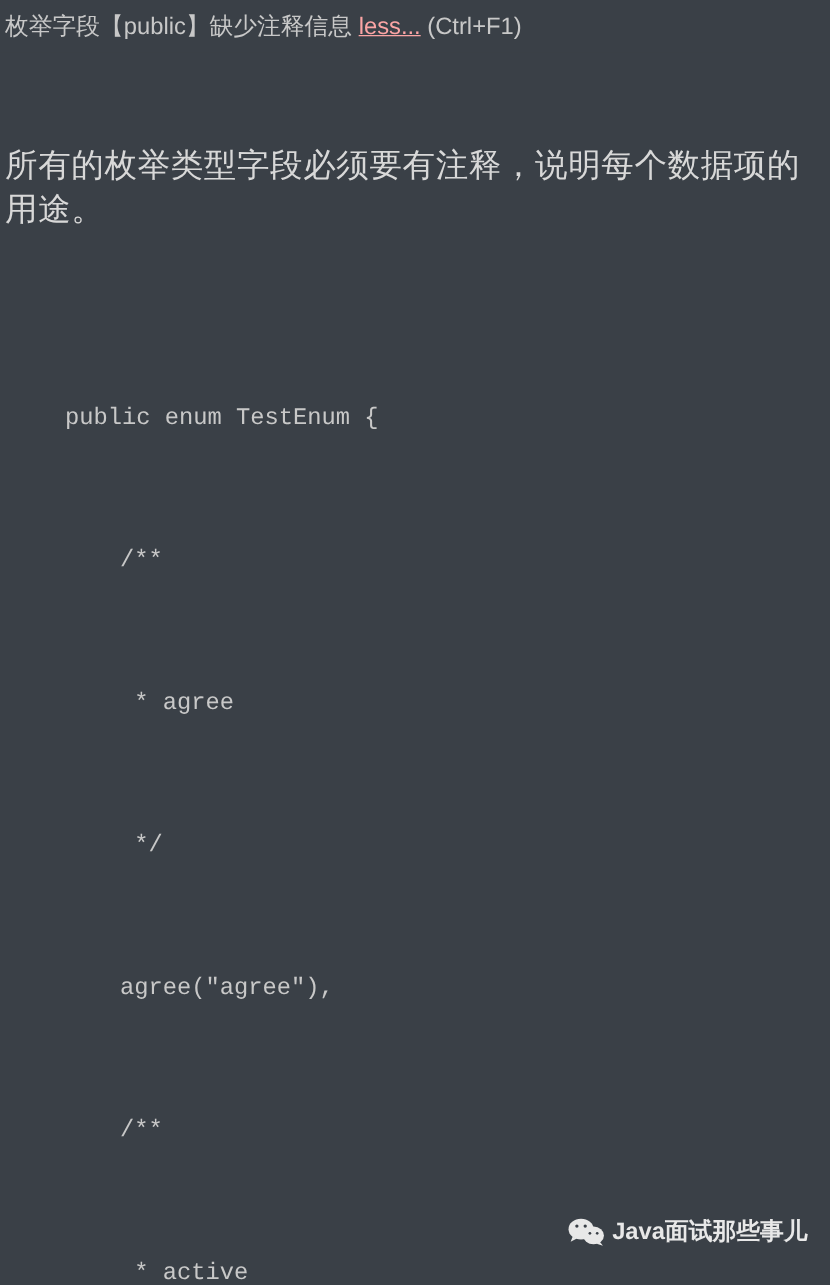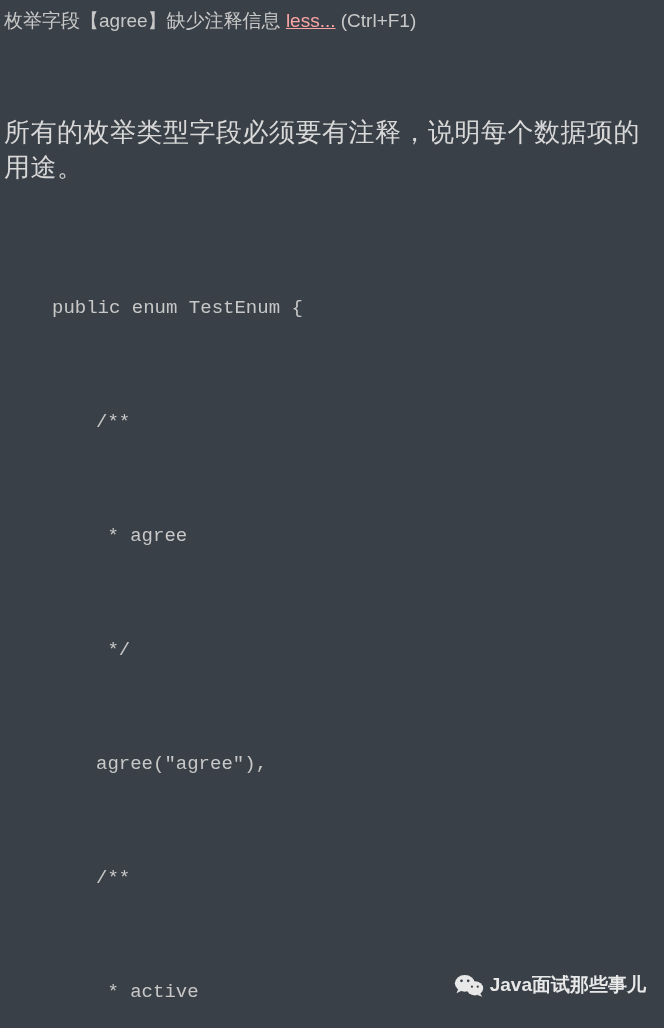--- a/index.html
+++ b/index.html
@@ -37,21 +37,21 @@
       padding: 20px 8px 0 8px;
       font-family: "Courier New", Courier, monospace;
       font-size: 19px;
       line-height: 2.0;
       color: #c8c8c8;
       white-space: pre;
     }
     .code-line {
       display: block;
     }
-    .ind1 { padding-left: 44px; }
+    .ind1 { padding-left: 44px; margin-top: 26px; }
     .ind2 { padding-left: 88px; }
     .watermark {
       position: absolute;
       bottom: 30px;
       right: 18px;
       display: flex;
       align-items: center;
       gap: 6px;
       color: #e8e8e8;
       font-size: 19px;
@@ -64,21 +64,21 @@
     }
     .watermark-icon svg {
       width: 100%;
       height: 100%;
     }
   </style>
 </head>
 <body>
 
 <div class="inspection-bar">
-  <span>枚举字段【agree】缺少注释信息 </span><span class="link">less...</span><span> (Ctrl+F1)</span>
+  <span>枚举字段【public】缺少注释信息 </span><span class="link">less...</span><span> (Ctrl+F1)</span>
 </div>
 
 <div class="description">所有的枚举类型字段必须要有注释，说明每个数据项的用途。</div>
 
 <div class="code-area">
   <span class="code-line ind1">public enum TestEnum {</span>
   <span class="code-line ind2">/**</span>
   <span class="code-line ind2"> * agree</span>
   <span class="code-line ind2"> */</span>
   <span class="code-line ind2">agree("agree"),</span>

